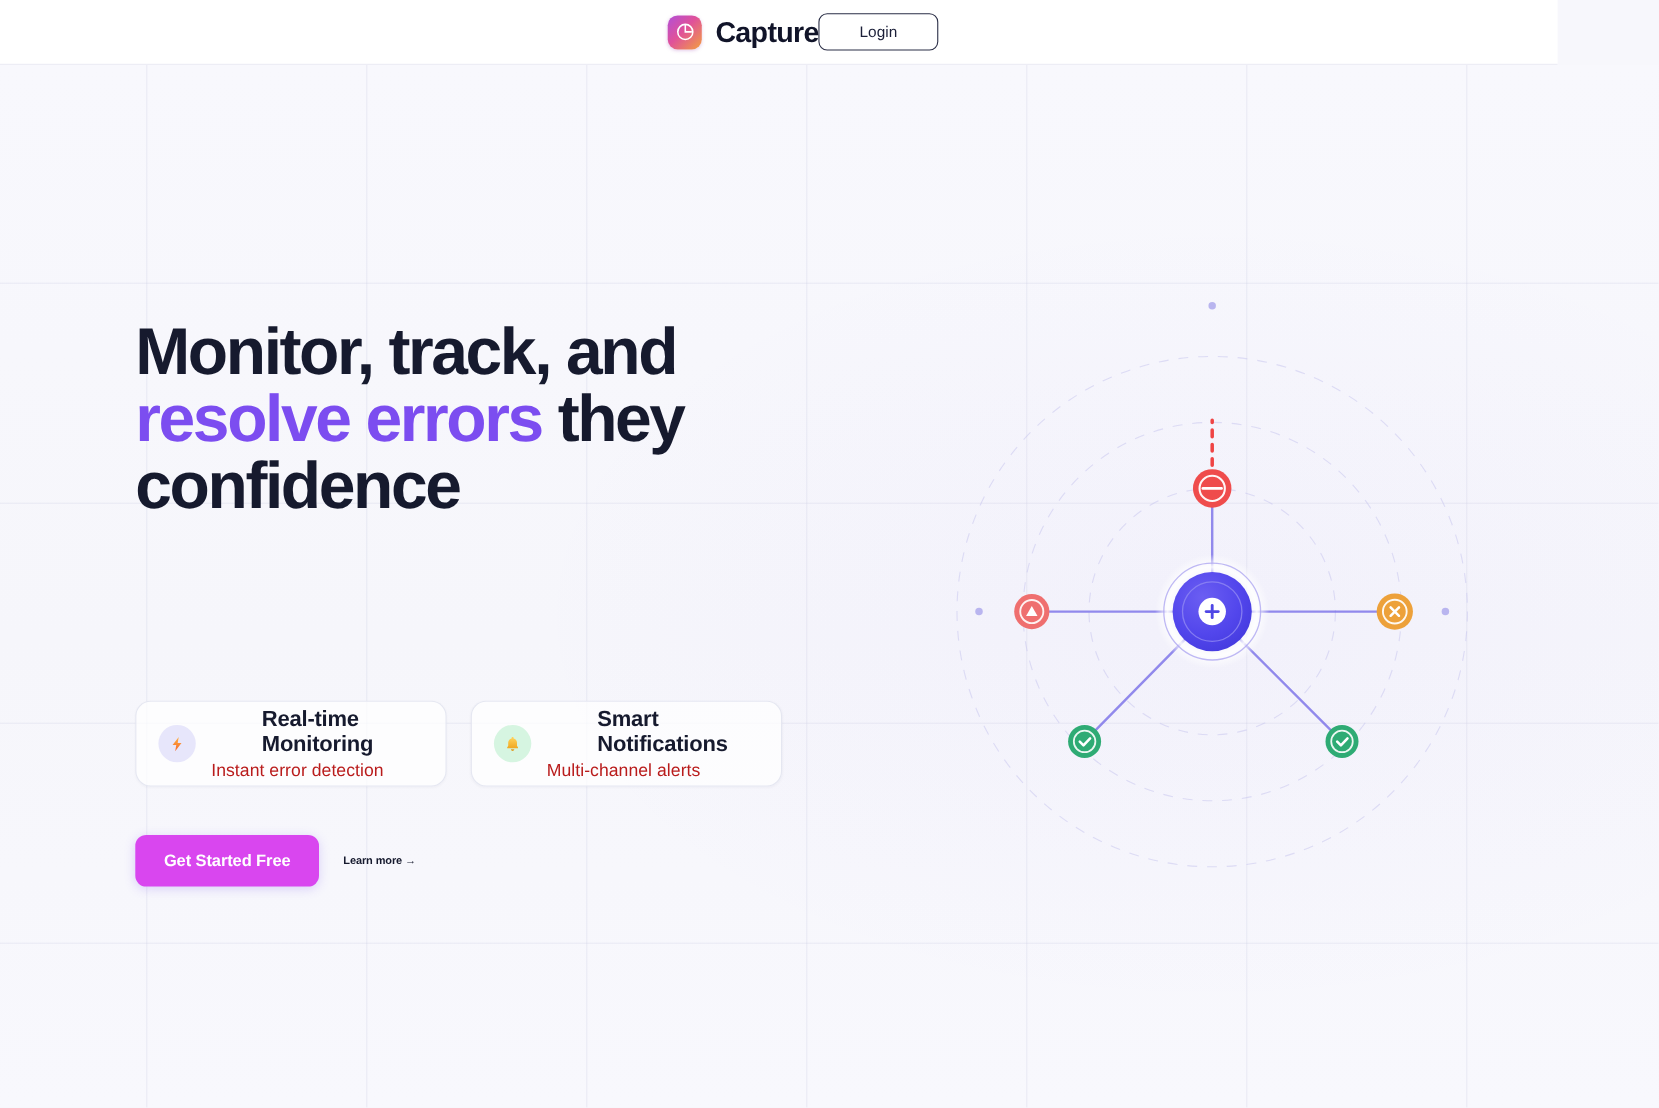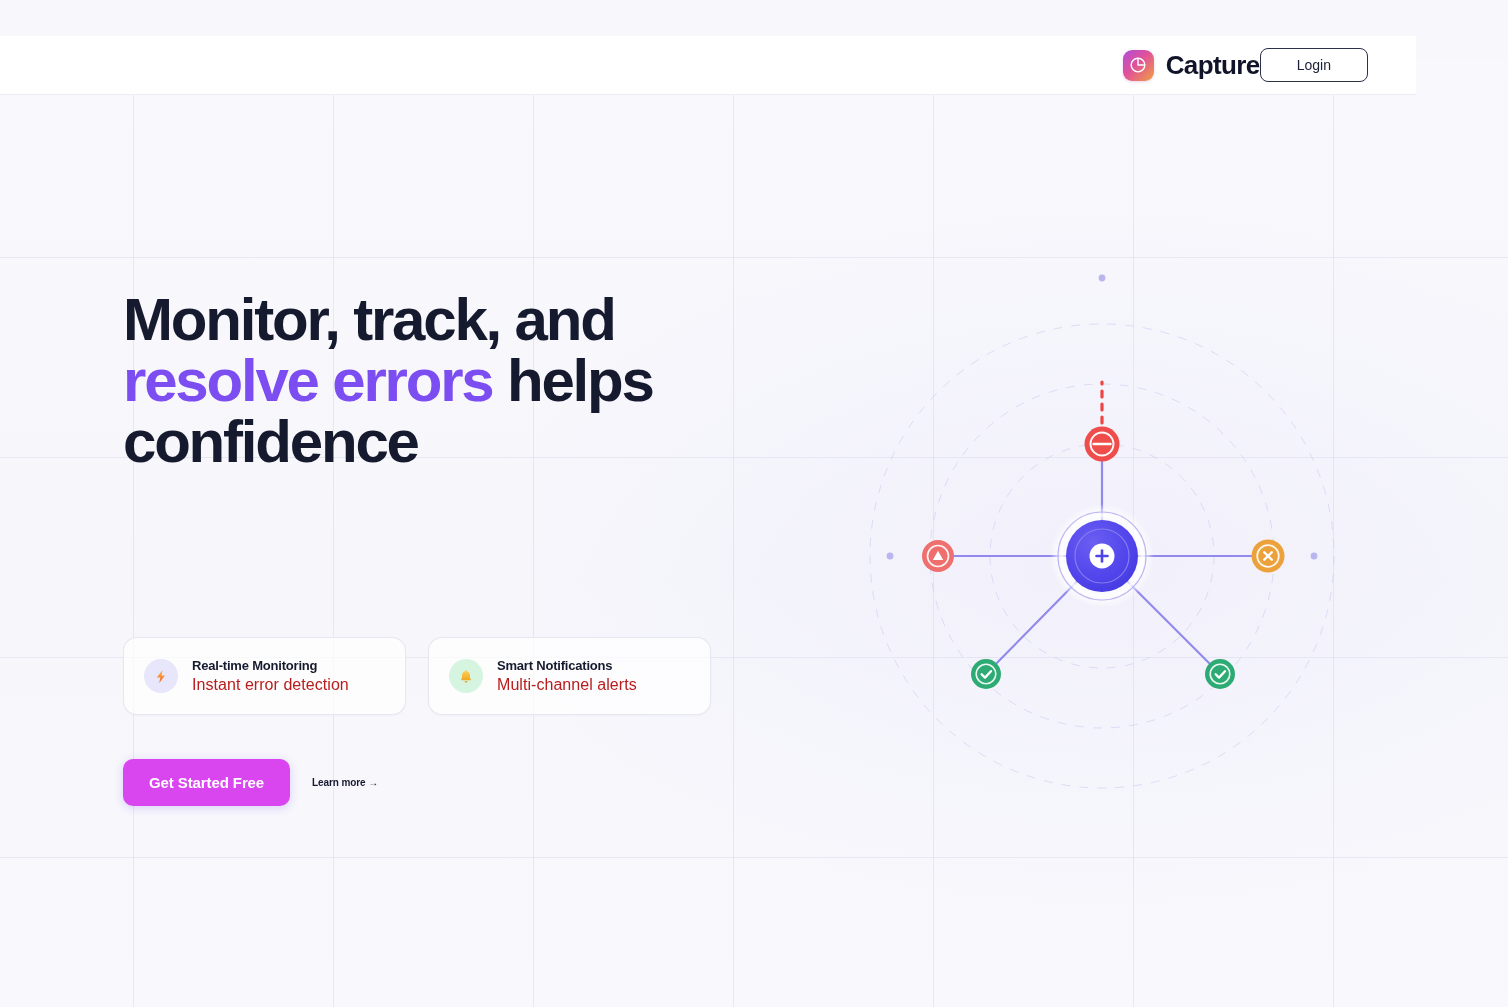--- a/index.html
+++ b/index.html
@@ -24,24 +24,23 @@
   
   .header {
     position: absolute;
     top: 0; left: 0;
     width: 1416px;
     height: 59px;
     background: #ffffff;
     border-bottom: 1px solid #ececf4;
     display: flex;
     align-items: center;
-    justify-content: flex-end;
+    justify-content: center;
     padding: 0 48px 0 92px;
     z-index: 30;
-    margin-top: 36px;
   }
   .brand {
     display: flex;
     align-items: center;
     gap: 12px;
   }
   .logo-mark {
     width: 31px;
     height: 31px;
     border-radius: 9px;
@@ -154,24 +153,25 @@
     align-items: center;
     justify-content: center;
     flex: none;
     font-size: 16px;
     line-height: 1;
   }
   .feature-icon.lavender { background: #e7e6fb; }
   .feature-icon.mint     { background: #d6f5e1; }
   .feature-text { display: flex; flex-direction: column; gap: 3px; }
   .feature-title {
-    font-size: 13px;
+    font-size: 20px;
     font-weight: 700;
     color: #161a2e;
     letter-spacing: -.2px;
+    margin-left: 46px;
   }
   .feature-sub {
     font-size: 16px;
     color: #b91c1c;
     letter-spacing: .05px;
   }
 
   
   .cta-row {
     position: absolute;
@@ -237,21 +237,21 @@
   </header>
 
   <div class="bg-wash"></div>
   <div class="bg-grid"></div>
 
   <section class="hero">
 
     <div class="hero-copy">
       <h1 class="headline">
         <span>Monitor, track, and</span><br>
-        <span class="accent">resolve errors</span><span> helps</span><br>
+        <span class="accent">resolve errors</span><span> they</span><br>
         <span>confidence</span>
       </h1>
     </div>
 
     <div class="features">
 
       <div class="feature-card">
         <span class="feature-icon lavender">
           <svg width="15" height="17" viewBox="0 0 24 24" aria-hidden="true">
             <defs>

